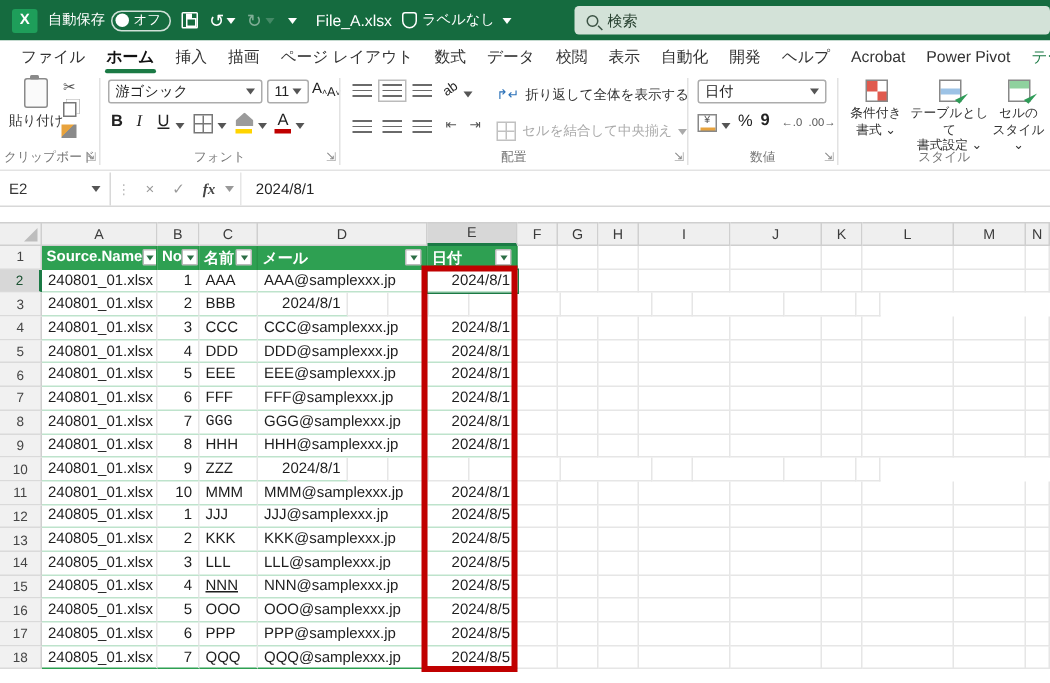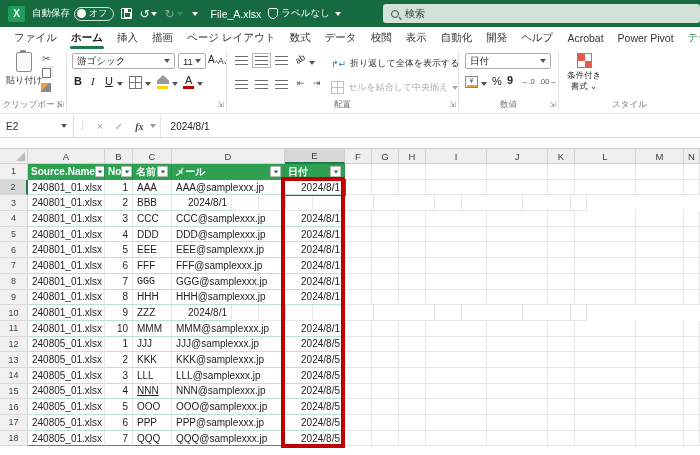--- a/index.html
+++ b/index.html
@@ -186,20 +186,21 @@
       <span class="fmtbtn" style="left:38px;top:26px;text-decoration:underline;">U</span>
       <span class="dchev" style="position:absolute;left:50px;top:33px;"></span>
       <span class="gridic" style="position:absolute;left:62px;top:27px;"></span>
       <span class="dchev" style="position:absolute;left:78px;top:33px;"></span>
       <span style="position:absolute;left:90px;top:26px;width:12px;height:9px;background:#9b9b9b;clip-path:polygon(0 60%,50% 0,100% 60%,100% 100%,0 100%);"></span>
       <span class="ubar" style="left: 90px; top: 37px; background: rgb(255, 212, 0);" id="fillbar"></span>
       <span class="dchev" style="position:absolute;left:105px;top:33px;"></span>
       <span class="fmtbtn" style="left:118px;top:25px;">A</span>
       <span class="ubar" style="left: 116px; top: 37px; background: rgb(192, 0, 0);" id="fontbar"></span>
       <span class="dchev" style="position:absolute;left:130px;top:33px;"></span>
+      <div class="glabel">フォント</div>
       <span class="launcher" style="right:2px;">⇲</span>
     </div>
     <div class="gsep" style="left:226px;"></div>
 
     <div class="rgroup" style="left:227px;width:231px;">
       <span class="lines" style="position:absolute;left:8px;top:7px;"></span>
       <span class="lines sel" style="position:absolute;left:28px;top:7px;"></span>
       <span class="lines" style="position:absolute;left:48px;top:7px;"></span>
       <span class="fmtbtn" style="left:68px;top:5px;font-size:9px;transform:rotate(-35deg);">ab</span>
       <span class="dchev" style="position:absolute;left:82px;top:12px;"></span>
@@ -236,20 +237,34 @@
       <div class="glabel">数値</div>
       <span class="launcher" style="right:2px;">⇲</span>
     </div>
     <div class="gsep" style="left:558px;"></div>
 
     <div class="rgroup" style="left:559px;width:141px;">
       <div class="stylebtn" style="left:2px;top:4px;width:46px;">
         <span class="sq cf"></span>
         <span>条件付き</span>
         <span>書式 ⌄</span>
+      </div>
+      <div class="stylebtn" style="left:48px;top:4px;width:52px;">
+        <span class="sq tbl">
+            <span class="pencil"></span>
+          </span>
+        <span>テーブルとして</span>
+        <span>書式設定 ⌄</span>
+      </div>
+      <div class="stylebtn" style="left:100px;top:4px;width:40px;">
+        <span class="sq cs">
+            <span class="pencil"></span>
+          </span>
+        <span>セルの</span>
+        <span>スタイル ⌄</span>
       </div>
       <div class="glabel">スタイル</div>
     </div>
   </div>
 
   <div class="fbar">
     <div class="namebox">
       <span>E2</span>
       <span class="dchev"></span>
     </div>

